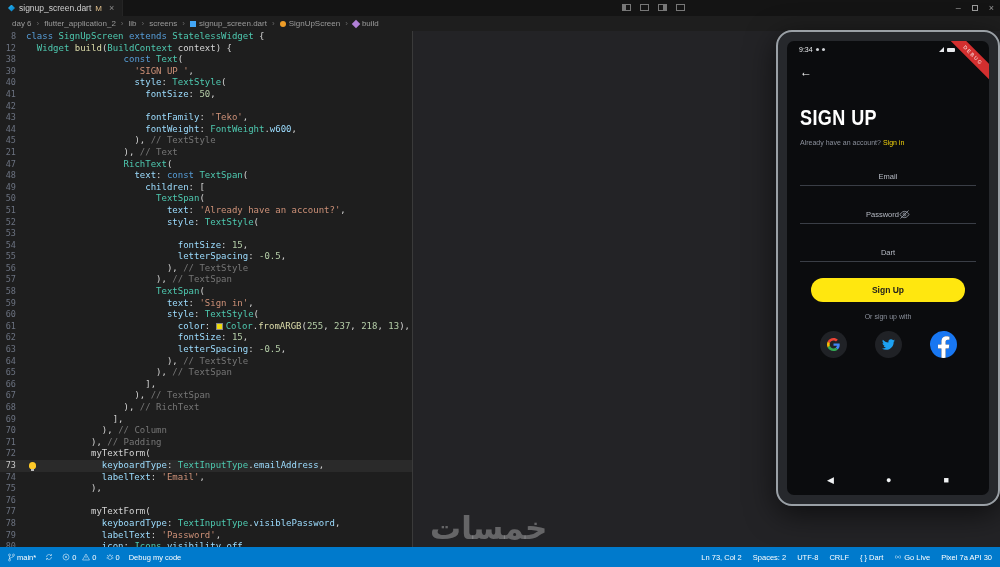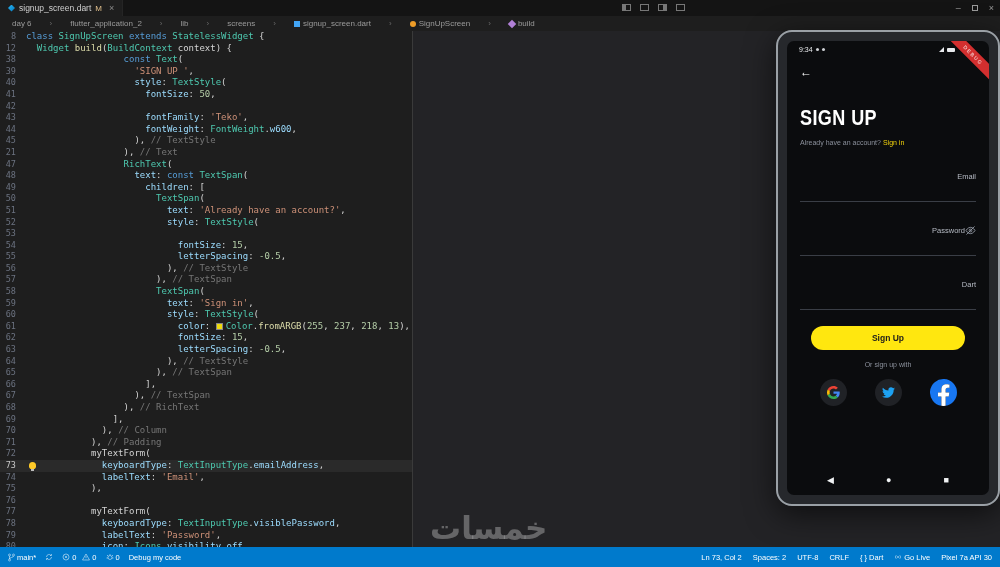--- a/index.html
+++ b/index.html
@@ -13,21 +13,21 @@
   .tab-badge{color:#e2c08d;font-size:8px}
   .tab-close{color:#8a8a8a;font-size:9px;margin-left:3px;cursor:pointer}
   .strip-icons{position:absolute;left:622px;top:4px;display:flex;gap:9px}
   .strip-icons i{width:9px;height:7px;border:1px solid #777;display:inline-block;position:relative}
   .strip-icons i.b::after{content:"";position:absolute;left:0;top:0;bottom:0;width:3px;background:#777}
   .strip-icons i.r::after{content:"";position:absolute;right:0;top:0;bottom:0;width:3px;background:#777}
   .win-controls{position:absolute;right:6px;top:0;height:16px;display:flex;gap:11px;align-items:center;color:#9a9a9a;font-size:9px}
   .winbox{width:6px;height:6px;border:1px solid #9a9a9a;display:inline-block}
 
   
-  .breadcrumb{height:15px;display:flex;align-items:center;gap:18px;padding-left:12px;font-size:8px;color:#9b9b9b;background:#1e1e1e}
+  .breadcrumb{height:15px;display:flex;align-items:center;gap:5px;padding-left:12px;font-size:8px;color:#9b9b9b;background:#1e1e1e}
   .bc-sep{color:#686868}
   .bc-item{display:flex;align-items:center;gap:3px;cursor:pointer}
   .bc-ic{width:6px;height:6px;display:inline-block;flex:none}
   .bc-file{background:#42a5f5}
   .bc-class{background:#ee9d28;border-radius:50%}
   .bc-method{background:#b180d7;transform:rotate(45deg)}
 
   
   .editor-row{position:absolute;top:31px;left:0;right:0;bottom:11px;display:flex}
   .code-pane{width:413px;flex:none;position:relative;overflow:hidden;border-right:1px solid #3a3a3a;background:#1e1e1e}
@@ -52,21 +52,21 @@
   .ph-status-left{display:flex;gap:3px;align-items:center}
   .ph-dot{width:3px;height:3px;border-radius:50%;background:#cfd2d6;display:inline-block}
   .ph-status-right{display:flex;gap:3px;align-items:center;margin-right:22px}
   .ph-sig{width:0;height:0;border-left:5px solid transparent;border-bottom:5px solid #e8eaed}
   .ph-bat{width:8px;height:4px;background:#e8eaed;border-radius:1px}
   .debug-ribbon{position:absolute;top:9px;right:-24px;width:80px;transform:rotate(45deg);background:#d32f2f;color:rgba(255,255,255,.9);font-size:5px;text-align:center;line-height:11px;letter-spacing:1.5px;z-index:5}
   .ph-back{margin:12px 0 0 13px;font-size:12px;color:#fff;width:16px;cursor:pointer}
   .ph-title{margin:26px 13px 0;font-size:22px;font-weight:800;letter-spacing:.5px;transform:scaleX(.82);transform-origin:left center;white-space:nowrap}
   .ph-sub{margin:8px 13px 0;font-size:7px;color:#8b909b}
   .ph-sub .link{color:#f2d30c;cursor:pointer}
-  .ph-field{margin:0 13px;padding:24px 0 20px;border-bottom:1px solid #3a3e46;font-size:7.5px;color:#b6bbc4;display:flex;justify-content:flex-end;align-items:flex-end}
+  .ph-field{margin:0 13px;padding:24px 0 4px;border-bottom:1px solid #3a3e46;font-size:7.5px;color:#b6bbc4;display:flex;justify-content:center;align-items:flex-end}
   .ph-field.first{padding-top:26px}
   .ph-btn{margin:16px 24px 0;height:24px;border-radius:12px;background:#ffe70f;color:#23211c;font-size:8.5px;font-weight:700;display:flex;align-items:center;justify-content:center;cursor:pointer}
   .ph-or{margin-top:11px;text-align:center;font-size:7px;color:#8b909b}
   .ph-social{margin-top:11px;display:flex;justify-content:center;gap:28px}
   .social-btn{width:27px;height:27px;border-radius:50%;background:#202226;display:flex;align-items:center;justify-content:center;cursor:pointer}
   .social-btn.fb{background:transparent}
   .ph-nav{position:absolute;bottom:2px;left:0;right:0;height:26px;display:flex;align-items:center;justify-content:space-between;padding:0 40px;color:#f1f3f4}
   .ph-nav span{font-size:9px;cursor:pointer}
 
   

